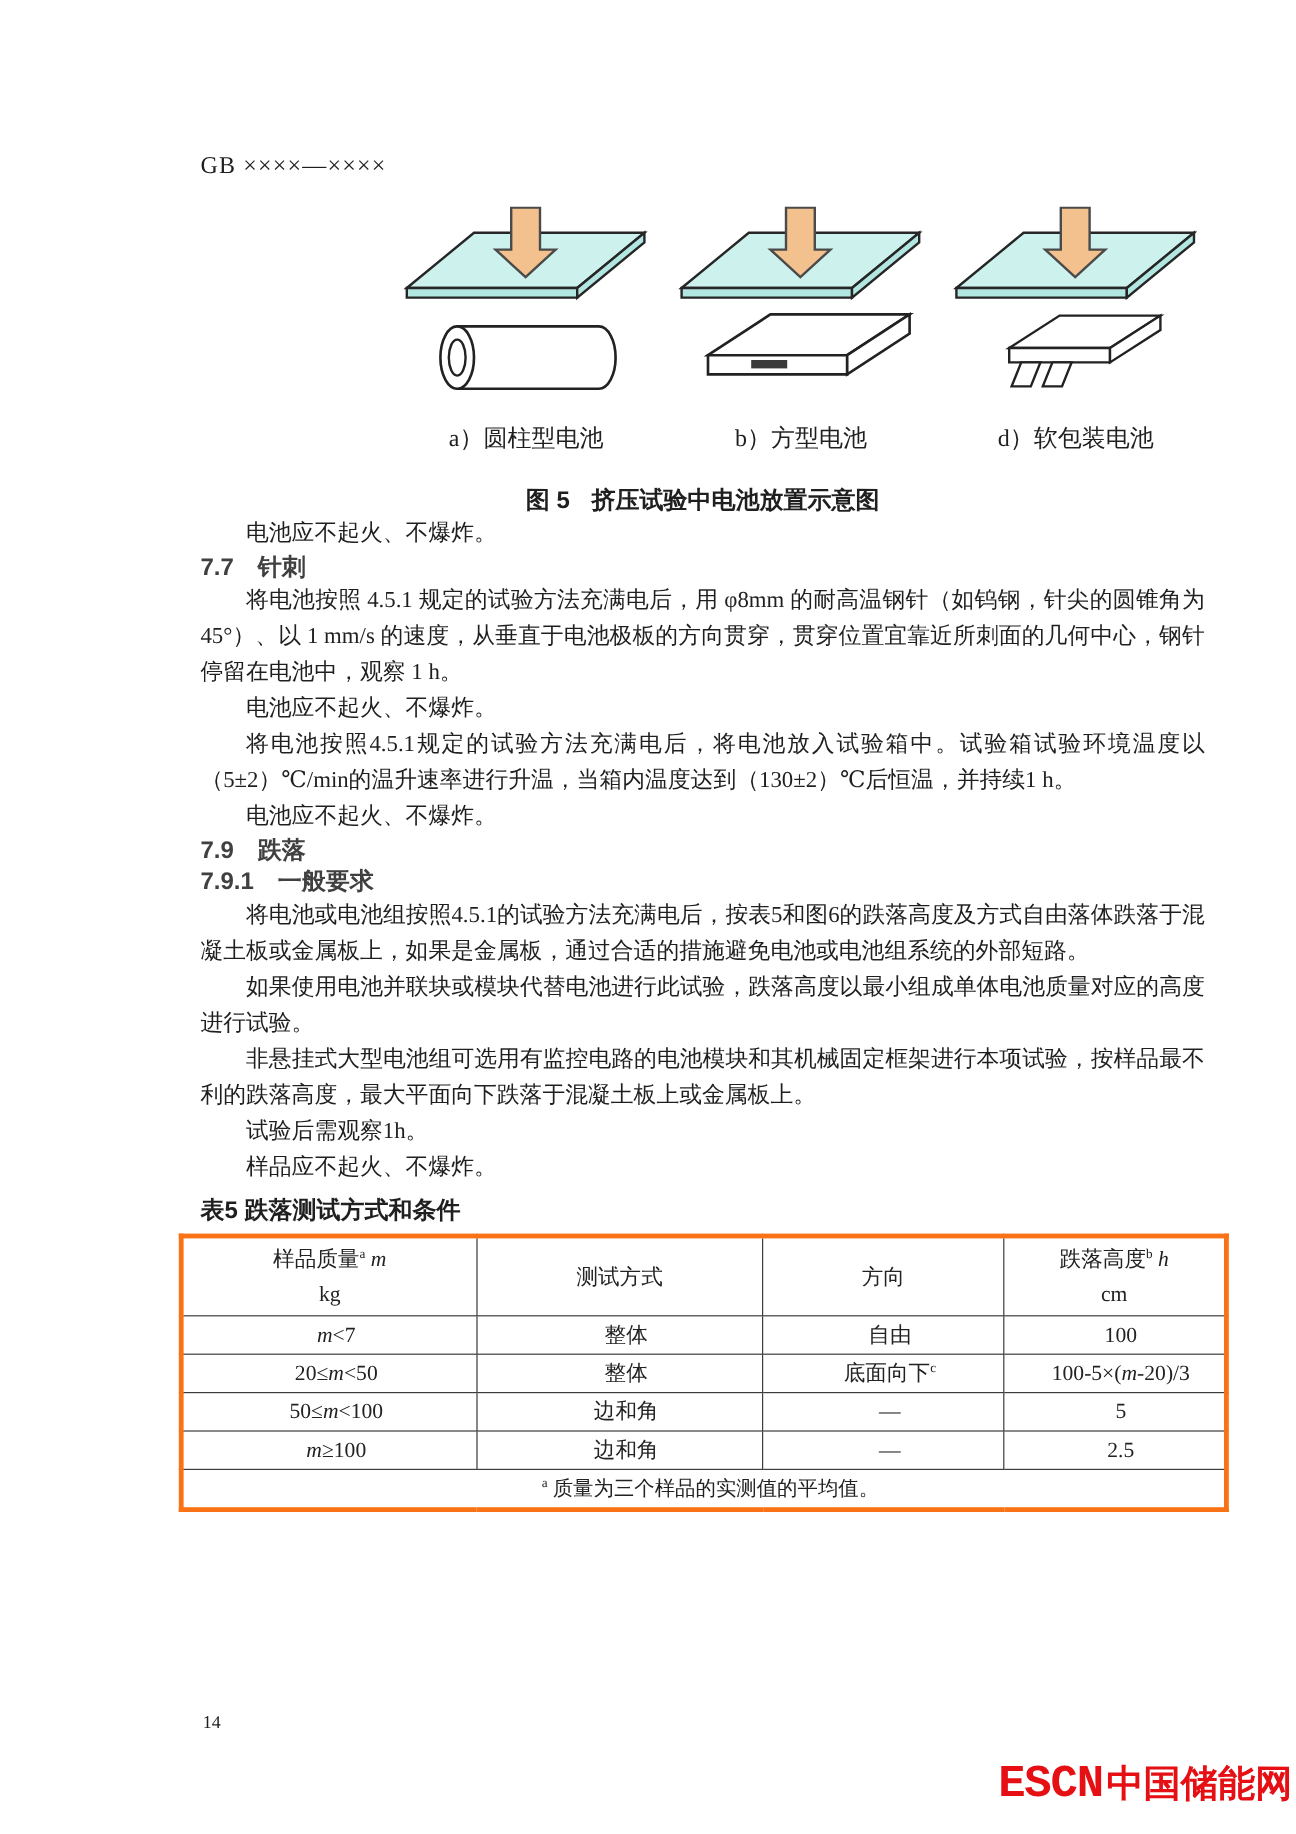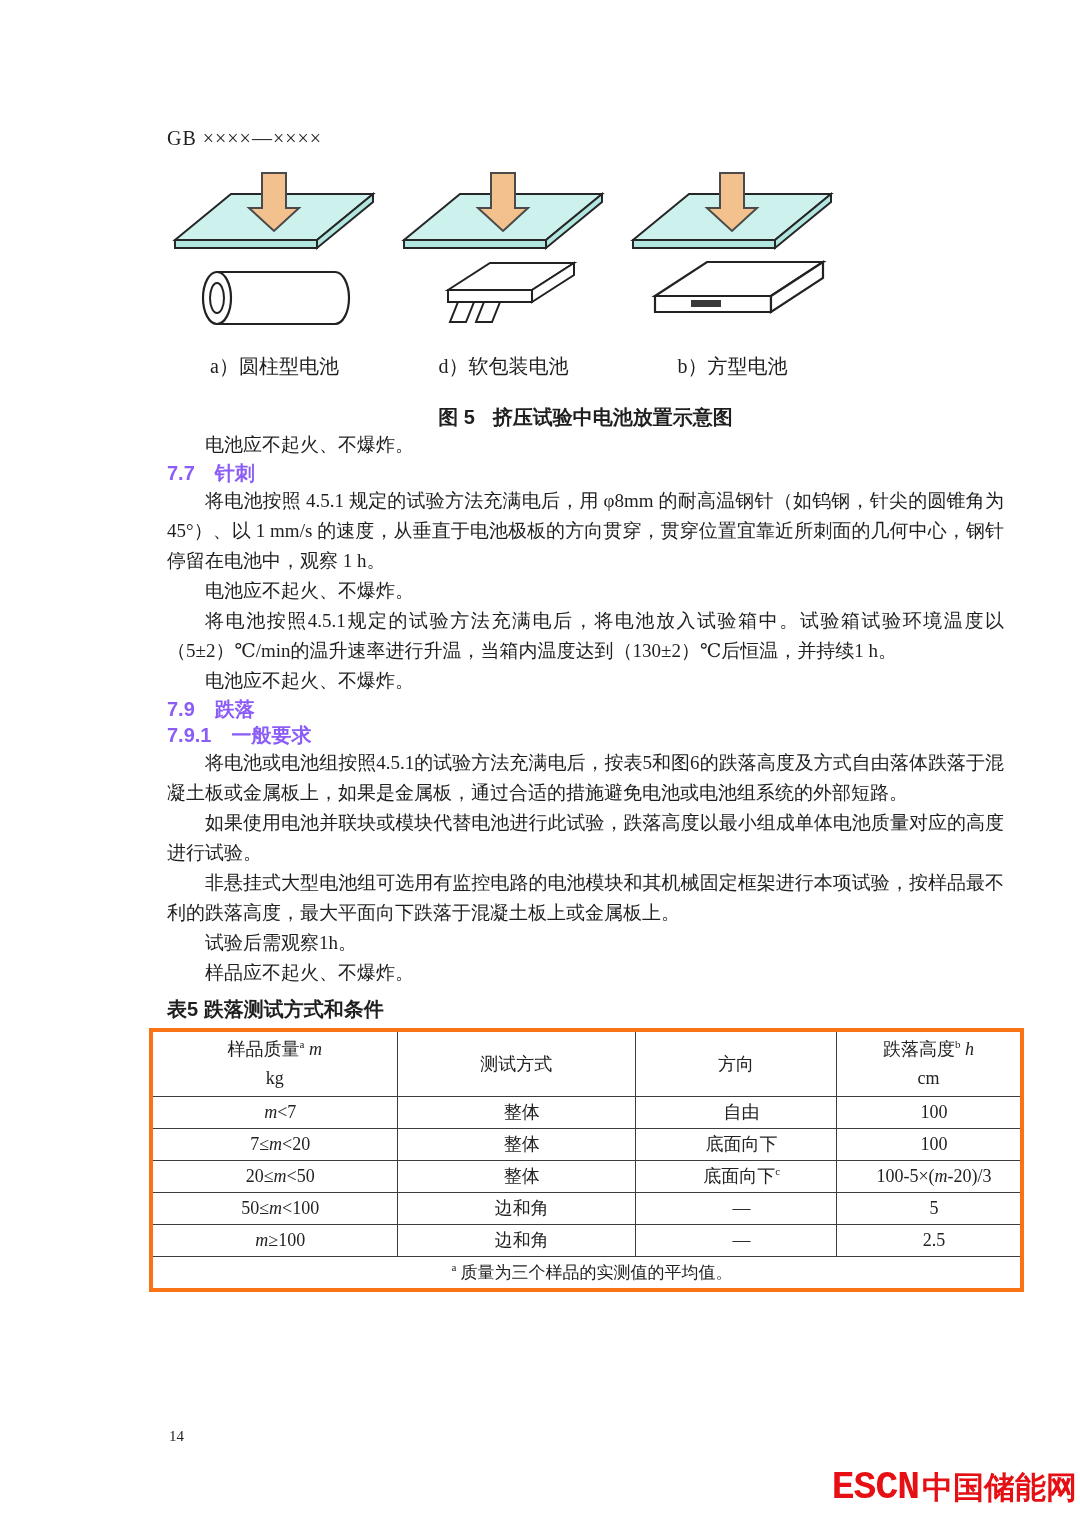--- a/index.html
+++ b/index.html
@@ -16,21 +16,21 @@
   .content { padding: 0 95px 0 128px; }
 
   .doc-header {
     margin-top: 126px;
     font-size: 20px; line-height: 24px;
     letter-spacing: 1px;
   }
 
   
   .figure { margin-top: 22px; }
-  .fig-row { display: flex; justify-content: flex-start; gap: 14px; }
+  .fig-row { display: flex; justify-content: flex-end; gap: 14px; }
   .fig-cell { width: 215px; text-align: center; }
   .fig-cell svg { display: block; }
   .fig-label { margin-top: 6px; font-size: 20px; line-height: 27px; }
   .fig-caption {
     margin-top: 24px; text-align: center;
     font-family: "Liberation Sans", "DejaVu Sans", sans-serif;
     font-weight: bold; font-size: 20px; line-height: 26px;
   }
   .fig-caption .cap-text { margin-left: 0.9em; }
 
@@ -39,21 +39,21 @@
     margin: 0; font-size: 19px; line-height: 30px;
     text-align: justify; text-indent: 2em;
   }
   .mt22 { margin-top: 22px; }
   .mt16 { margin-top: 16px; }
   .mt10 { margin-top: 10px; }
   .mt18 { margin-top: 18px; }
 
   h3.clause {
     margin: 0; font-family: "Liberation Sans", "DejaVu Sans", sans-serif;
-    font-weight: bold; font-size: 20px; line-height: 26px; color:#8b5cf6;
+    font-weight: bold; font-size: 20px; line-height: 26px; color:#404040;
   }
   h3.clause .num { margin-right: 1em; }
 
   
   .table-title {
     margin-top: 8px; text-align: left;
     font-family: "Liberation Sans", "DejaVu Sans", sans-serif;
     font-weight: bold; font-size: 20px; line-height: 26px;
   }
   table.drop-table {
@@ -107,54 +107,54 @@
             <polygon points="8,68 150,68 150,76 8,76" fill="#b2e6e1" stroke="#262626" stroke-width="2"></polygon>
             <polygon points="150,68 206,22 206,30 150,76" fill="#b2e6e1" stroke="#262626" stroke-width="2"></polygon>
             <path d="M95,1 h24 v35 h13 l-25,23 -25,-23 h13 z" fill="#f2c18e" stroke="#4a4a4a" stroke-width="2"></path>
             <g>
               <path d="M50,100 H168 a14,26 0 0 1 0,52 H50 z" fill="#ffffff" stroke="#222222" stroke-width="2.2"></path>
               <ellipse cx="50" cy="126" rx="14" ry="26" fill="#ffffff" stroke="#222222" stroke-width="2.2"></ellipse>
               <ellipse cx="50" cy="126" rx="7" ry="15" fill="none" stroke="#222222" stroke-width="2"></ellipse>
             </g>
           </svg>
           <div class="fig-label">a）圆柱型电池</div>
+        </div>
+
+        <div class="fig-cell">
+          <svg width="215" height="175" viewBox="0 0 215 175">
+            <polygon points="8,68 64,22 206,22 150,68" fill="#cdf2ee" stroke="#262626" stroke-width="2"></polygon>
+            <polygon points="8,68 150,68 150,76 8,76" fill="#b2e6e1" stroke="#262626" stroke-width="2"></polygon>
+            <polygon points="150,68 206,22 206,30 150,76" fill="#b2e6e1" stroke="#262626" stroke-width="2"></polygon>
+            <path d="M95,1 h24 v35 h13 l-25,23 -25,-23 h13 z" fill="#f2c18e" stroke="#4a4a4a" stroke-width="2"></path>
+            <g>
+              <polygon points="30,124 82,90 198,90 146,124" fill="#ffffff" stroke="#222222" stroke-width="2.2"></polygon>
+              <polygon points="30,124 146,124 146,140 30,140" fill="#ffffff" stroke="#222222" stroke-width="2.2"></polygon>
+              <polygon points="146,124 198,90 198,106 146,140" fill="#ffffff" stroke="#222222" stroke-width="2.2"></polygon>
+              <rect x="66" y="128" width="30" height="7" fill="#3a3a3a"></rect>
+            </g>
+          </svg>
+          <div class="fig-label">b）方型电池</div>
         </div>
 
         <div class="fig-cell">
           <svg width="215" height="175" viewBox="0 0 215 175">
             <polygon points="8,68 64,22 206,22 150,68" fill="#cdf2ee" stroke="#262626" stroke-width="2"></polygon>
             <polygon points="8,68 150,68 150,76 8,76" fill="#b2e6e1" stroke="#262626" stroke-width="2"></polygon>
             <polygon points="150,68 206,22 206,30 150,76" fill="#b2e6e1" stroke="#262626" stroke-width="2"></polygon>
             <path d="M95,1 h24 v35 h13 l-25,23 -25,-23 h13 z" fill="#f2c18e" stroke="#4a4a4a" stroke-width="2"></path>
             <g>
               <polygon points="52,118 94,91 178,91 136,118" fill="#ffffff" stroke="#222222" stroke-width="2"></polygon>
               <polygon points="52,118 136,118 136,130 52,130" fill="#ffffff" stroke="#222222" stroke-width="2"></polygon>
               <polygon points="136,118 178,91 178,103 136,130" fill="#ffffff" stroke="#222222" stroke-width="2"></polygon>
               <polygon points="62,130 78,130 70,150 54,150" fill="#ffffff" stroke="#222222" stroke-width="2"></polygon>
               <polygon points="88,130 104,130 96,150 80,150" fill="#ffffff" stroke="#222222" stroke-width="2"></polygon>
             </g>
           </svg>
           <div class="fig-label">d）软包装电池</div>
         </div>
-
-        <div class="fig-cell">
-          <svg width="215" height="175" viewBox="0 0 215 175">
-            <polygon points="8,68 64,22 206,22 150,68" fill="#cdf2ee" stroke="#262626" stroke-width="2"></polygon>
-            <polygon points="8,68 150,68 150,76 8,76" fill="#b2e6e1" stroke="#262626" stroke-width="2"></polygon>
-            <polygon points="150,68 206,22 206,30 150,76" fill="#b2e6e1" stroke="#262626" stroke-width="2"></polygon>
-            <path d="M95,1 h24 v35 h13 l-25,23 -25,-23 h13 z" fill="#f2c18e" stroke="#4a4a4a" stroke-width="2"></path>
-            <g>
-              <polygon points="30,124 82,90 198,90 146,124" fill="#ffffff" stroke="#222222" stroke-width="2.2"></polygon>
-              <polygon points="30,124 146,124 146,140 30,140" fill="#ffffff" stroke="#222222" stroke-width="2.2"></polygon>
-              <polygon points="146,124 198,90 198,106 146,140" fill="#ffffff" stroke="#222222" stroke-width="2.2"></polygon>
-              <rect x="66" y="128" width="30" height="7" fill="#3a3a3a"></rect>
-            </g>
-          </svg>
-          <div class="fig-label">b）方型电池</div>
-        </div>
       </div>
 
       <div class="fig-caption">
         <span class="cap-num">图 5</span><span class="cap-text">挤压试验中电池放置示意图</span>
       </div>
     </div>
 
     <p class="body-text mt22">电池应不起火、不爆炸。</p>
 
     <h3 class="clause mt10">
@@ -197,26 +197,20 @@
         </tr>
       </thead>
       <tbody>
         <tr>
           <td><span></span><span class="var">m</span><span>&lt;7</span></td>
           <td>整体</td>
           <td><span>自由</span><sup class="fn"></sup></td>
           <td><span>100</span><span class="var"></span><span></span></td>
         </tr>
         <tr>
-          <td><span>7≤</span><span class="var">m</span><span>&lt;20</span></td>
-          <td>整体</td>
-          <td><span>底面向下</span><sup class="fn"></sup></td>
-          <td><span>100</span><span class="var"></span><span></span></td>
-        </tr>
-        <tr>
           <td><span>20≤</span><span class="var">m</span><span>&lt;50</span></td>
           <td>整体</td>
           <td><span>底面向下</span><sup class="fn">c</sup></td>
           <td><span>100-5×(</span><span class="var">m</span><span>-20)/3</span></td>
         </tr>
         <tr>
           <td><span>50≤</span><span class="var">m</span><span>&lt;100</span></td>
           <td>边和角</td>
           <td><span>—</span><sup class="fn"></sup></td>
           <td><span>5</span><span class="var"></span><span></span></td>

